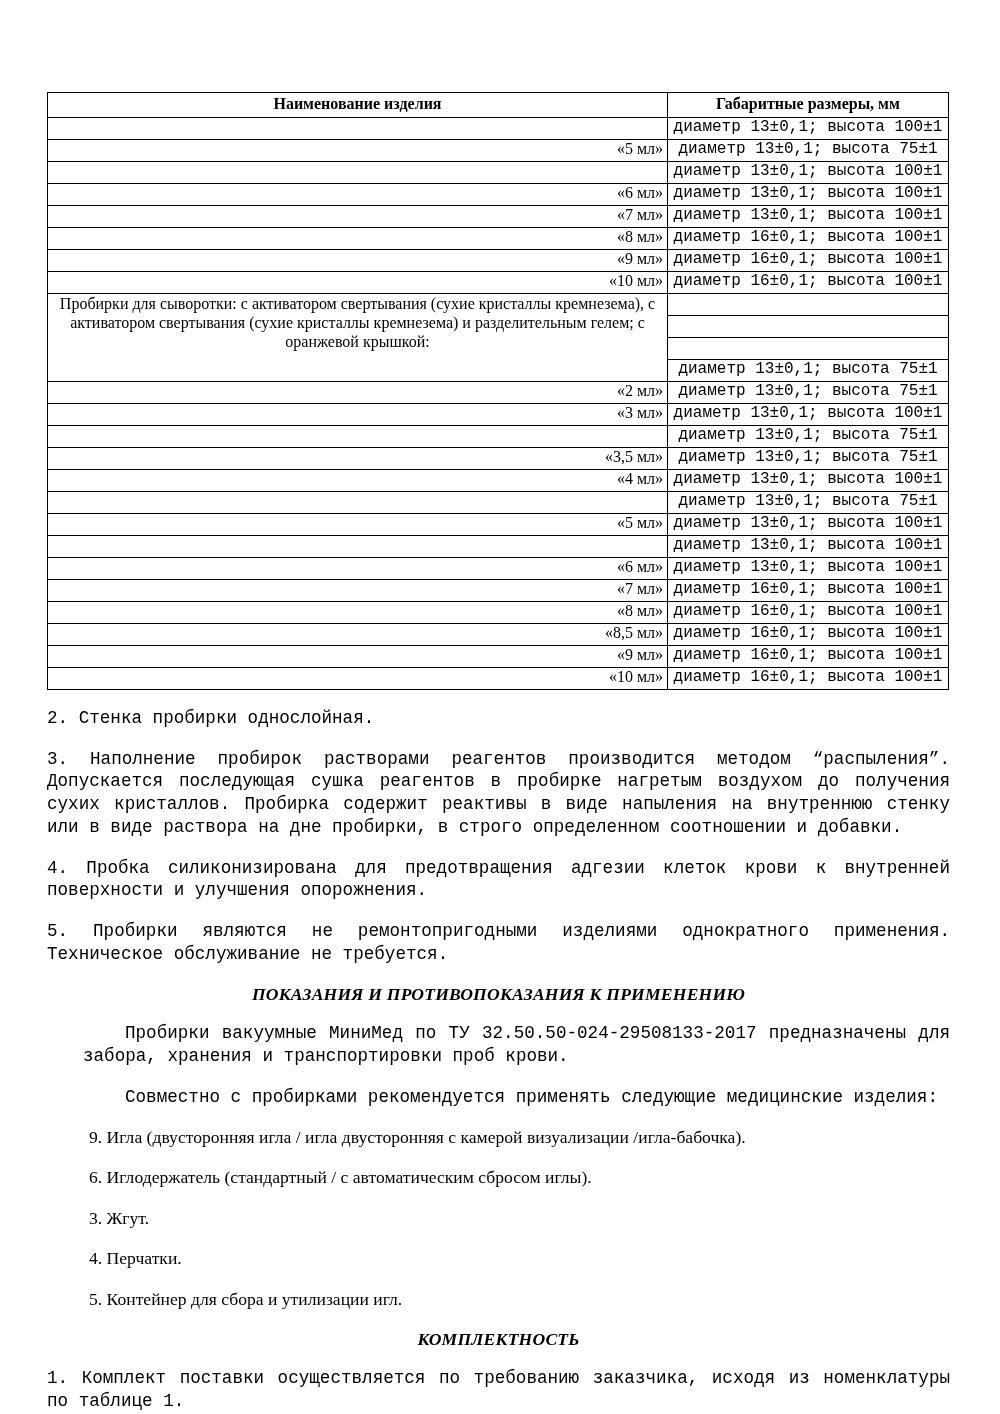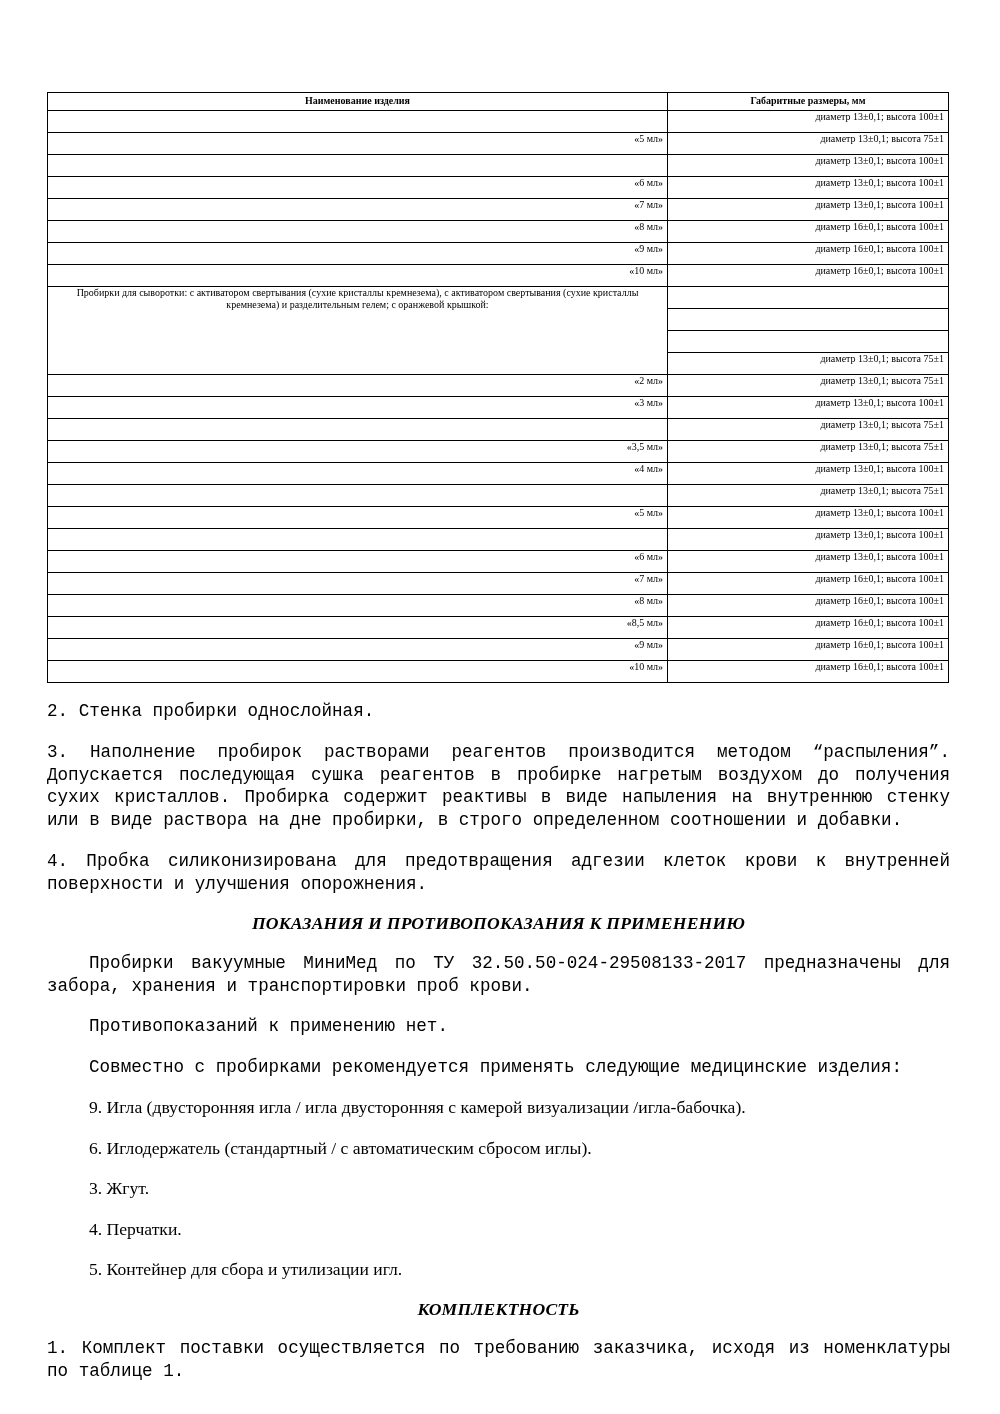--- a/index.html
+++ b/index.html
@@ -17,49 +17,49 @@
     position: relative;
     width: 1000px;
     height: 1414px;
     box-sizing: border-box;
     padding: 92px 50px 40px 47px;
   }
   table.spec {
     width: 901px;
     border-collapse: collapse;
     table-layout: fixed;
-    font-size: 10px;
+    font-size: 16px;
     line-height: 1.16;
   }
   table.spec td, table.spec th {
     border: 1px solid #000;
     padding: 0 4px;
     vertical-align: top;
   }
   table.spec th {
     font-weight: bold;
     text-align: center;
     padding: 2px 4px 3px;
   }
   .col-name { width: 620px; }
   .col-dim  { width: 281px; text-align: center; }
   .cell-name { text-align: right; height: 21px; }
-  .cell-dim { text-align: right; height: 21px; }
+  .cell-dim { text-align: center; height: 21px; font-family: Liberation Mono, monospace; }
   .blank { height: 21px; }
   .desc-cell { text-align: center; line-height: 1.2; padding-top: 1px; }
 
   .body-text {
     font-size: 17.6px;
     line-height: 1.30;
     text-align: justify;
     margin: 0;
   }
   .para-block { margin-top: 14px; }
   .para { text-align: justify; text-justify: inter-word; font-family: Liberation Mono, monospace; }
-  .indent { text-indent: 42px; }
+  .indent { text-indent: 42px; margin-left: 36px; }
   .heading {
     font-weight: bold;
     text-align: center;
     font-size: 17.6px;
     margin: 18px 0 4px;
     letter-spacing: 0.2px;
     font-style: italic;
   }
   .list-line { text-indent: 42px; }
 </style>
@@ -183,27 +183,27 @@
         <td class="cell-name">«10 мл»</td>
         <td class="cell-dim">диаметр 16±0,1; высота 100±1</td>
       </tr>
     </tbody>
   </table>
 
   <div class="body-text para-block">
     <p class="para">2. Стенка пробирки однослойная.</p>
     <p class="para">3. Наполнение пробирок растворами реагентов производится методом “распыления”. Допускается последующая сушка реагентов в пробирке нагретым воздухом до получения сухих кристаллов. Пробирка содержит реактивы в виде напыления на внутреннюю стенку или в виде раствора на дне пробирки, в строго определенном соотношении и добавки.</p>
     <p class="para">4. Пробка силиконизирована для предотвращения адгезии клеток крови к внутренней поверхности и улучшения опорожнения.</p>
+    <p class="para">5. Пробирки являются не ремонтопригодными изделиями однократного применения. Техническое обслуживание не требуется.</p>
   </div>
 
   <div>
     <div class="heading">ПОКАЗАНИЯ И ПРОТИВОПОКАЗАНИЯ К ПРИМЕНЕНИЮ</div>
     <div class="body-text">
       <p class="para indent">Пробирки вакуумные МиниМед по ТУ 32.50.50-024-29508133-2017 предназначены для забора, хранения и транспортировки проб крови.</p>
-      <p class="para indent">Противопоказаний к применению нет.</p>
       <p class="para indent">Совместно с пробирками рекомендуется применять следующие медицинские изделия:</p>
       <p class="list-line">9. Игла (двусторонняя игла / игла двусторонняя с камерой визуализации /игла-бабочка).</p>
       <p class="list-line">6. Иглодержатель (стандартный / с автоматическим сбросом иглы).</p>
       <p class="list-line">3. Жгут.</p>
       <p class="list-line">4. Перчатки.</p>
       <p class="list-line">5. Контейнер для сбора и утилизации игл.</p>
     </div>
   </div>
 
   <div>

